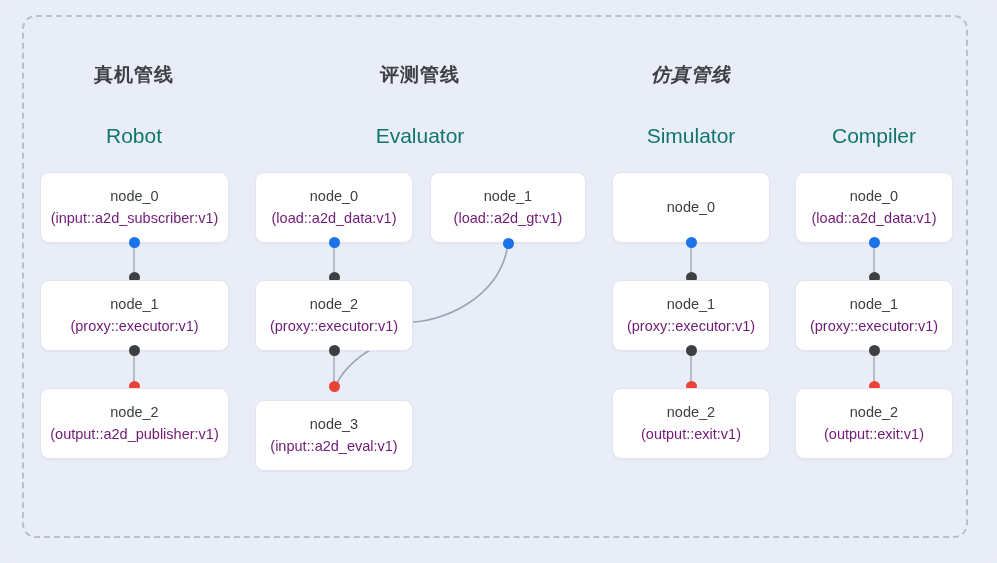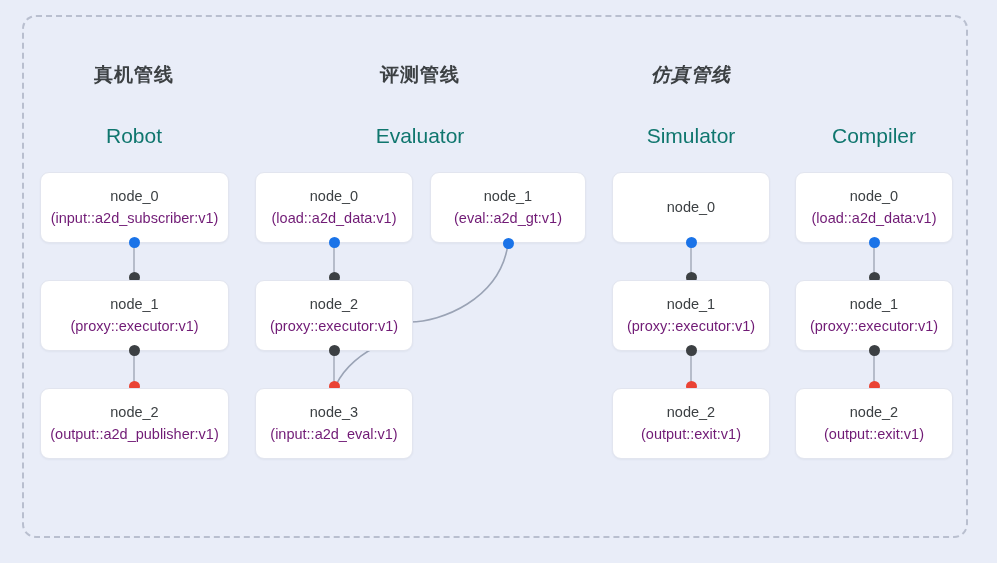--- a/index.html
+++ b/index.html
@@ -144,33 +144,33 @@
   </div>
 
   <div class="node-box" style="left:255px; top:172px; width:158px; height:71px;">
     <div class="node-title">node_0</div>
     <div class="node-sub">(load::a2d_data:v1)</div>
   </div>
   <div class="port port-blue" style="left:329px; top:237px;"></div>
 
   <div class="node-box" style="left:430px; top:172px; width:156px; height:71px;">
     <div class="node-title">node_1</div>
-    <div class="node-sub">(eval::a2d_gt:v1)</div>
+    <div class="node-sub">(load::a2d_gt:v1)</div>
   </div>
   <div class="port port-blue" style="left:503px; top:238px;"></div>
 
   <div class="port port-gray" style="left:329px; top:272px;"></div>
   <div class="node-box" style="left:255px; top:280px; width:158px; height:71px;">
     <div class="node-title">node_2</div>
     <div class="node-sub">(proxy::executor:v1)</div>
   </div>
   <div class="port port-gray" style="left:329px; top:345px;"></div>
   <div class="port port-red" style="left:329px; top:381px;"></div>
 
-  <div class="node-box" style="left:255px; top:388px; width:158px; height:71px;">
+  <div class="node-box" style="left:255px; top:400px; width:158px; height:71px;">
     <div class="node-title">node_3</div>
     <div class="node-sub">(input::a2d_eval:v1)</div>
   </div>
 
   <div class="node-box" style="left:612px; top:172px; width:158px; height:71px;">
     <div class="node-title">node_0</div>
   </div>
   <div class="port port-blue" style="left:686px; top:237px;"></div>
   <div class="port port-gray" style="left:686px; top:272px;"></div>
 

